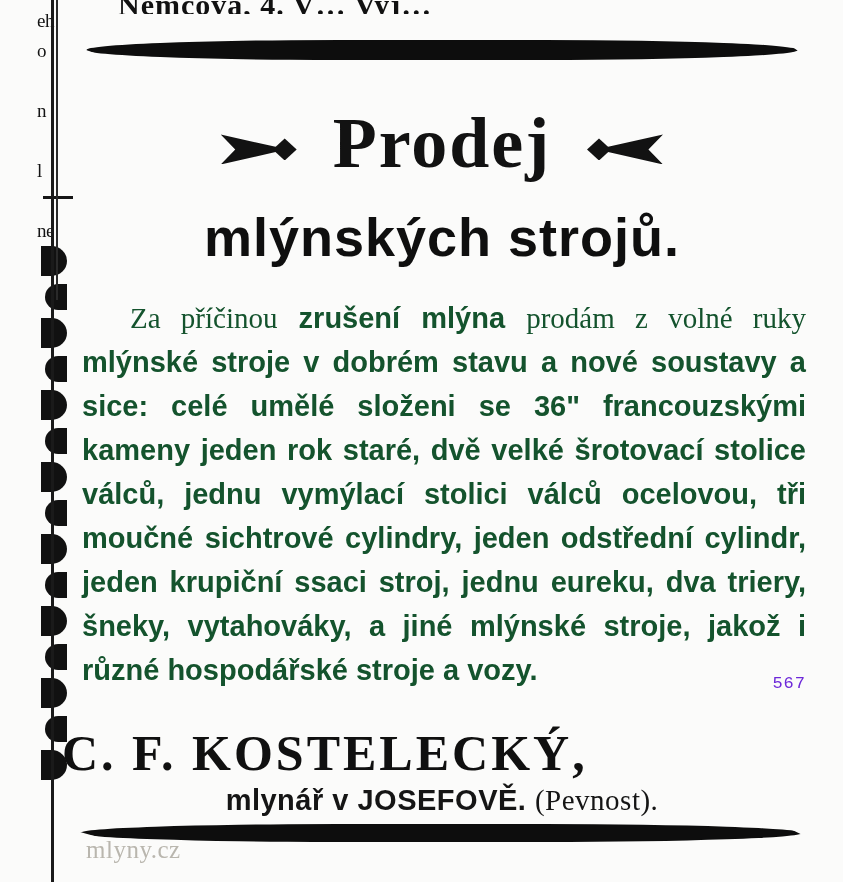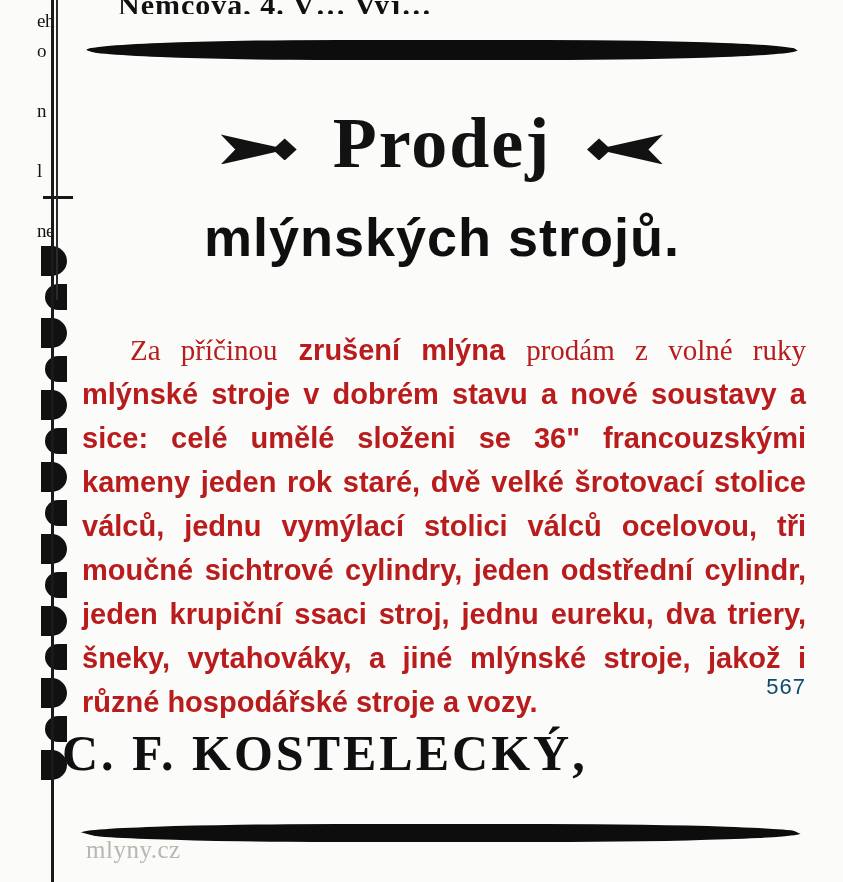--- a/index.html
+++ b/index.html
@@ -199,38 +199,37 @@
 
   .body-copy {
     position: absolute;
     left: 20px;
     top: 272px;
     width: 724px;
     font-family: "Liberation Sans", sans-serif;
     font-size: 29px;
     font-weight: bold;
     line-height: 44px;
-    color: #b91c1c;
+    color: #14532d;
     text-align: justify;
     text-justify: inter-word;
-    margin-top: 32px;
   }
   .body-copy .lead {
     font-family: "Liberation Serif", serif;
     font-weight: normal;
   }
   .indent { display: inline-block; width: 48px; }
 
   .ref-number {
     position: absolute;
     right: 16px;
     top: 650px;
-    font-family: Liberation Sans, sans-serif;
-    font-size: 22px;
-    color: #0c4a6e;
+    font-family: Liberation Mono, monospace;
+    font-size: 17px;
+    color: #6d28d9;
     letter-spacing: 1px;
   }
 
   .signature {
     position: absolute;
     left: 0;
     top: 700px;
     width: 760px;
     font-family: "Liberation Serif", serif;
     font-weight: bold;
@@ -320,18 +319,22 @@
     <div class="body-copy">
       <span class="indent"></span><span class="lead">Za příčinou</span>
       <strong>zrušení mlýna</strong>
       <span class="lead">prodám z volné ruky</span>
       <span>mlýnské stroje v dobrém stavu a nové soustavy a sice: celé umělé složeni se 36" francouzskými kameny jeden rok staré, dvě velké šrotovací stolice válců, jednu vymýlací stolici válců ocelovou, tři moučné sichtrové cylindry, jeden odstřední cylindr, jeden krupiční ssaci stroj, jednu eureku, dva triery, šneky, vytahováky, a jiné mlýnské stroje, jakož i různé hospodářské stroje a vozy.</span>
     </div>
 
     <div class="ref-number">567</div>
 
     <div class="signature">C. F. KOSTELECKÝ,</div>
+    <div class="signature-sub">
+      <span>mlynář v JOSEFOVĚ.</span>
+      <span class="paren">(Pevnost).</span>
+    </div>
 
     <div class="rule-bar bottom"></div>
   </div>
 
   <div class="watermark">mlyny.cz</div>
 </div>
 
 </body></html>

